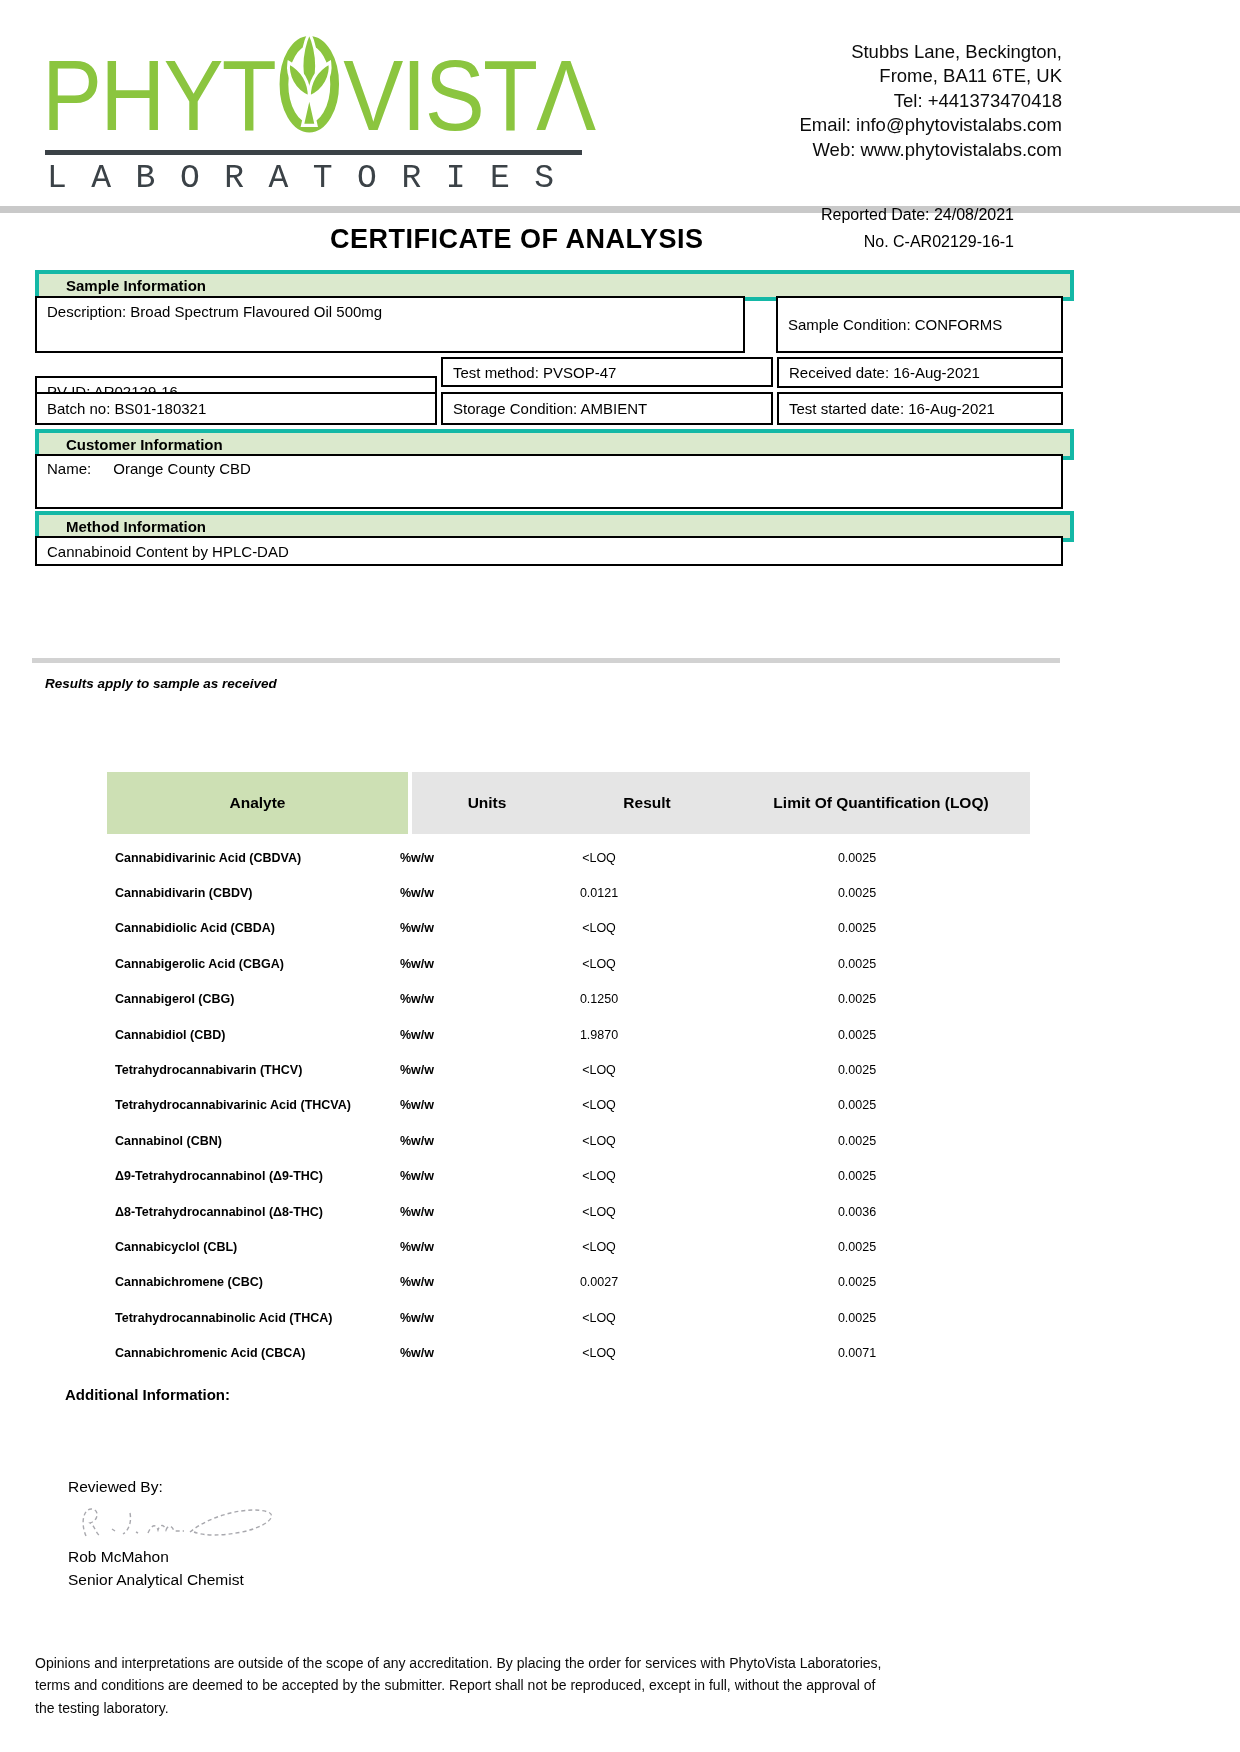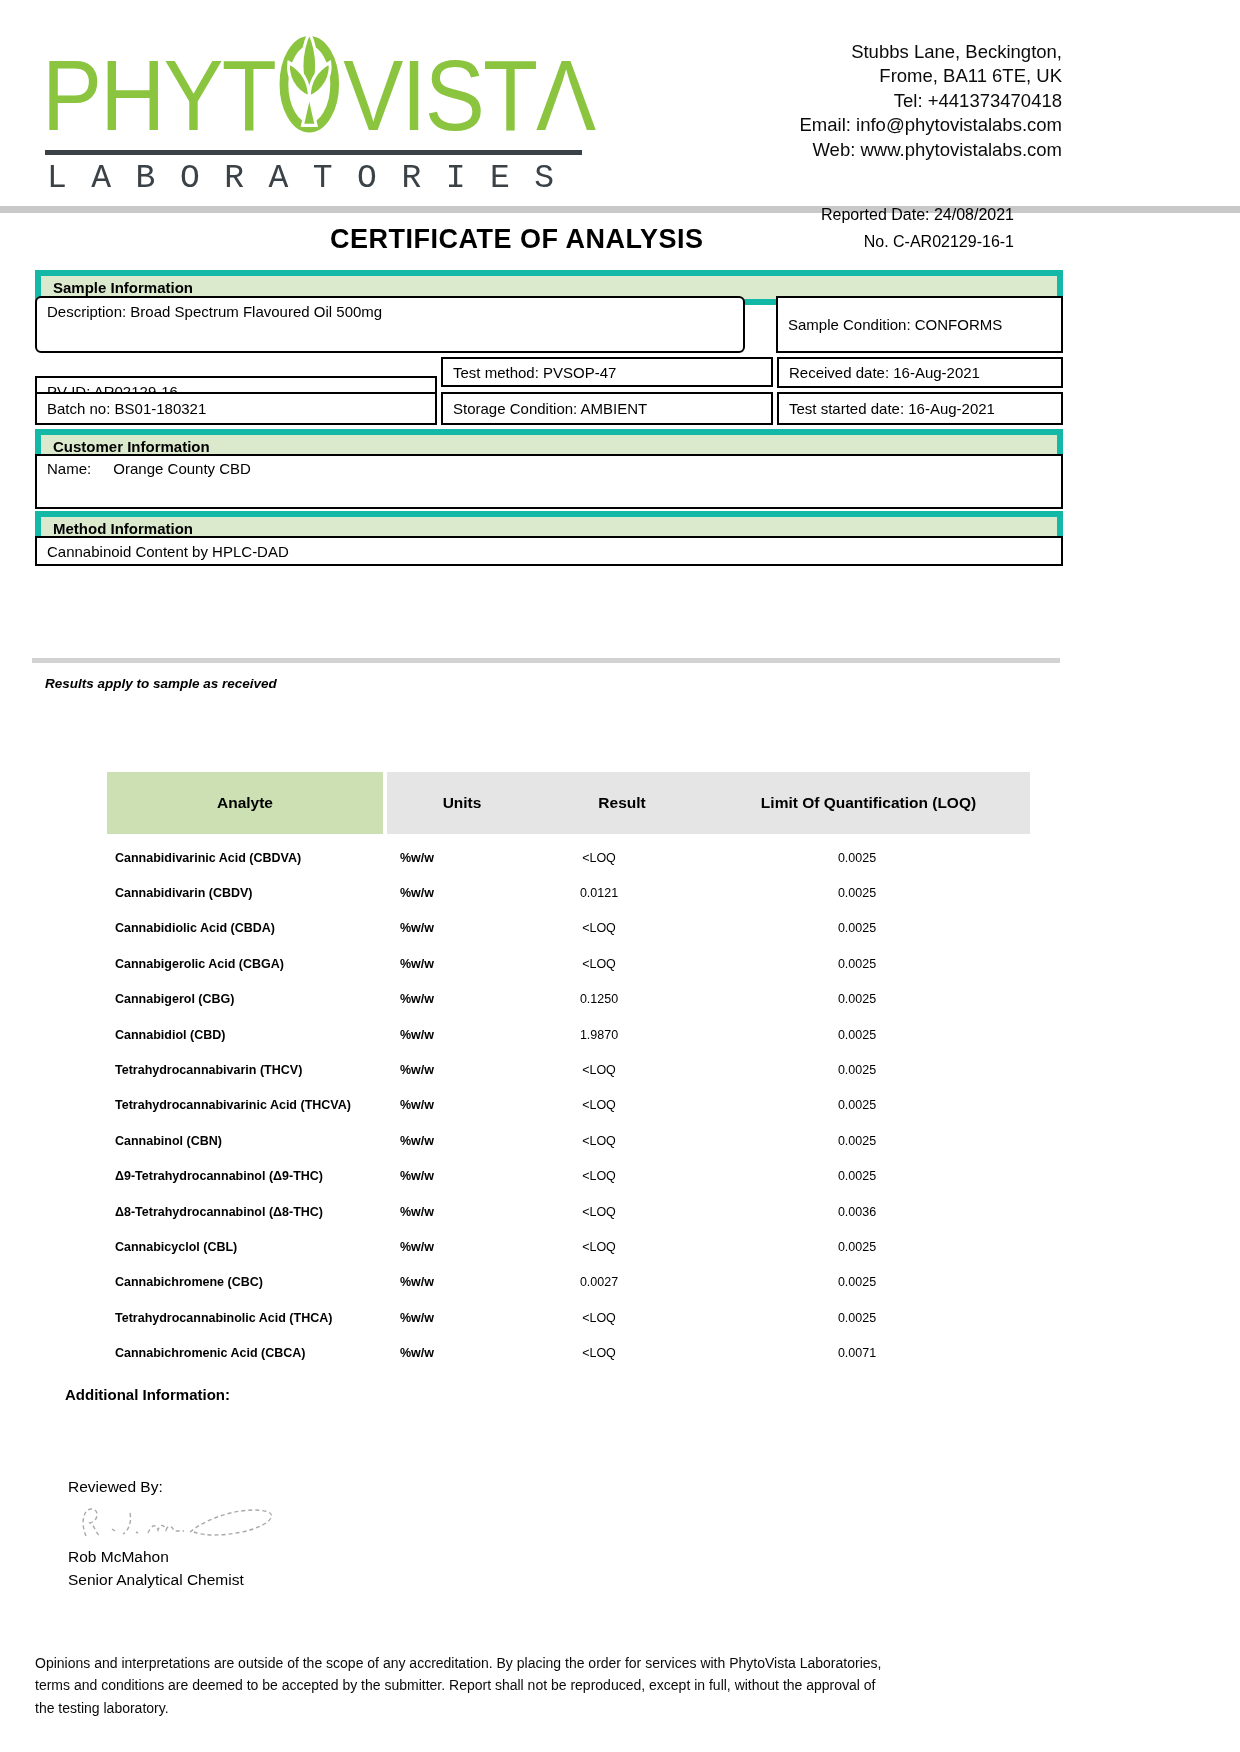--- a/index.html
+++ b/index.html
@@ -18,31 +18,31 @@
   .contact{position:absolute;top:40px;right:178px;text-align:right;font-size:18.5px;line-height:1.32;color:#0b0b0b;}
 
   .divider1{position:absolute;left:0;top:206px;width:1240px;height:7px;background:#c9c9c9;}
   .divider2{position:absolute;left:32px;top:658px;width:1028px;height:5px;background:#d2d2d2;}
 
   .coa-title{position:absolute;left:330px;top:224px;font-size:27px;font-weight:bold;letter-spacing:.5px;}
   .report-meta{position:absolute;top:201px;right:226px;text-align:right;font-size:16px;line-height:1.7;}
 
   
   .bar{position:absolute;left:35px;width:1004px;height:23px;background:#dbe9cd;
-    border:6px solid #14b8a6;font-size:15px;font-weight:bold;line-height:23px;padding-left:12px;}
+    border:4px solid #14b8a6;font-size:15px;font-weight:bold;line-height:23px;padding-left:27px;}
   .cell{position:absolute;border:2px solid #000;background:#fff;font-size:15px;
     display:flex;align-items:center;padding-left:10px;box-sizing:border-box;}
   .cell.top{align-items:flex-start;padding-top:5px;}
   .freecell{position:absolute;border:2px solid #000;background:#fff;font-size:15px;box-sizing:border-box;padding:4px 10px;}
 
   
   .note{position:absolute;left:45px;top:676px;font-size:13.5px;font-weight:bold;font-style:italic;}
   .rtable{position:absolute;left:107px;top:772px;width:923px;}
   .rhead{display:flex;height:62px;}
-  .rhead .hc1{width:276px;background:#cde0b4;display:flex;align-items:center;justify-content:center;
+  .rhead .hc1{width:301px;background:#cde0b4;display:flex;align-items:center;justify-content:center;
     font-size:15.5px;font-weight:bold;}
   .rhead .hgap{width:4px;background:#fff;}
   .rhead .hrest{flex:1;background:#e5e5e5;display:grid;grid-template-columns:150px 170px 1fr;
     align-items:center;font-size:15.5px;font-weight:bold;text-align:center;}
   .rrow{display:grid;grid-template-columns:257px 150px 170px 1fr;height:35.4px;align-items:center;font-size:12.5px;}
   .rrow .a{font-weight:bold;padding-left:8px;}
   .rrow .u{font-weight:bold;padding-left:36px;}
   .rrow .r,.rrow .l{text-align:center;}
   .rbody{margin-top:6px;}
 
@@ -87,21 +87,21 @@
 
   <div class="divider1"></div>
 
   <div class="coa-title">CERTIFICATE OF ANALYSIS</div>
   <div class="report-meta">
     <div>Reported Date: 24/08/2021</div>
     <div>No. C-AR02129-16-1</div>
   </div>
 
   <div class="bar" style="top:270px;">Sample Information</div>
-  <div class="cell top" style="left:35px;top:296px;width:710px;height:57px;border-radius:6px;">Description: Broad Spectrum Flavoured Oil 500mg</div>
+  <div class="cell top" style="left:35px;top:296px;width:710px;height:57px;">Description: Broad Spectrum Flavoured Oil 500mg</div>
   <div class="cell" style="left:776px;top:296px;width:287px;height:57px;">Sample Condition: CONFORMS</div>
 
   <div class="cell" style="left:35px;top:357px;width:402px;height:31px;margin-top:19px;">PV ID: AR02129-16</div>
   <div class="cell" style="left:441px;top:357px;width:332px;height:30px;text-align:center;">Test method: PVSOP-47</div>
   <div class="cell" style="left:777px;top:357px;width:286px;height:31px;">Received date: 16-Aug-2021</div>
 
   <div class="cell" style="left:35px;top:392px;width:402px;height:33px;">Batch no: BS01-180321</div>
   <div class="cell" style="left:441px;top:392px;width:332px;height:33px;">Storage Condition: AMBIENT</div>
   <div class="cell" style="left:777px;top:392px;width:286px;height:33px;">Test started date: 16-Aug-2021</div>
 

